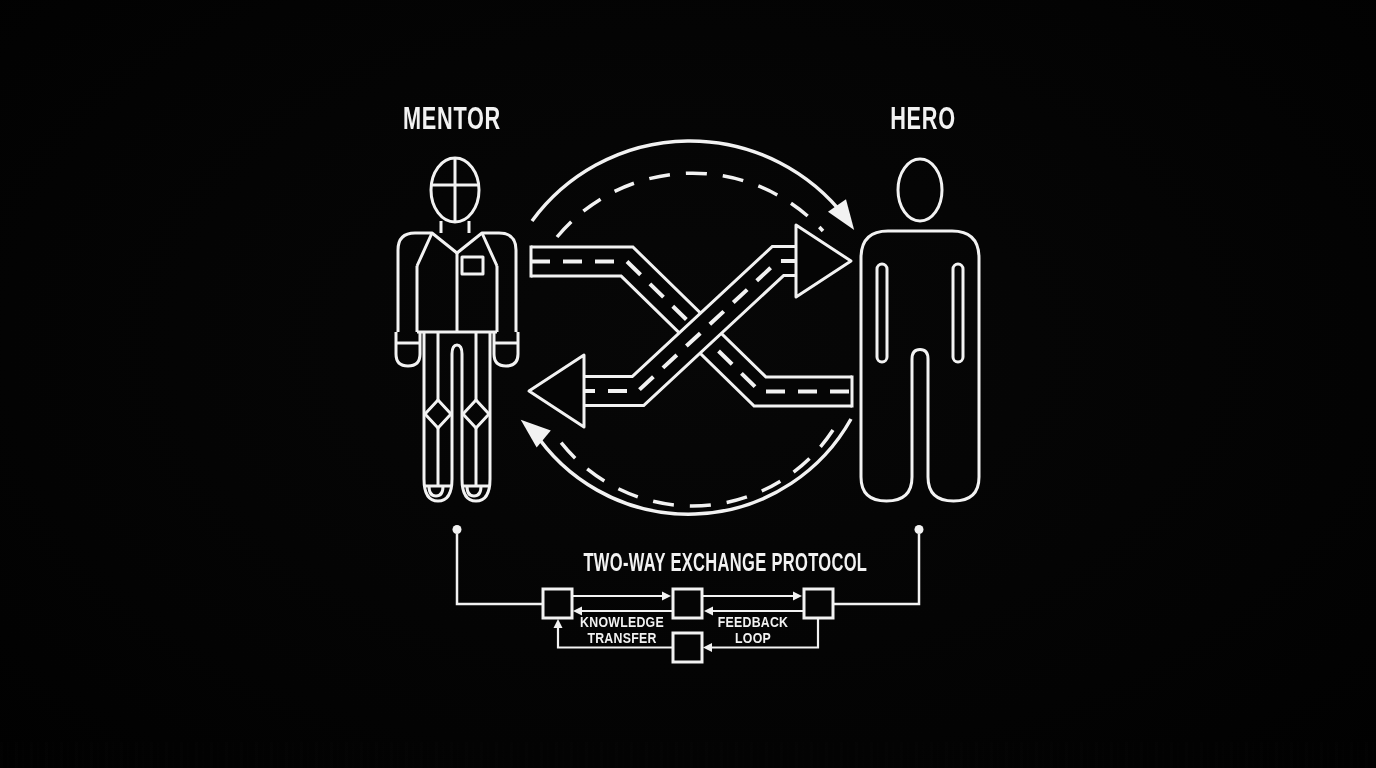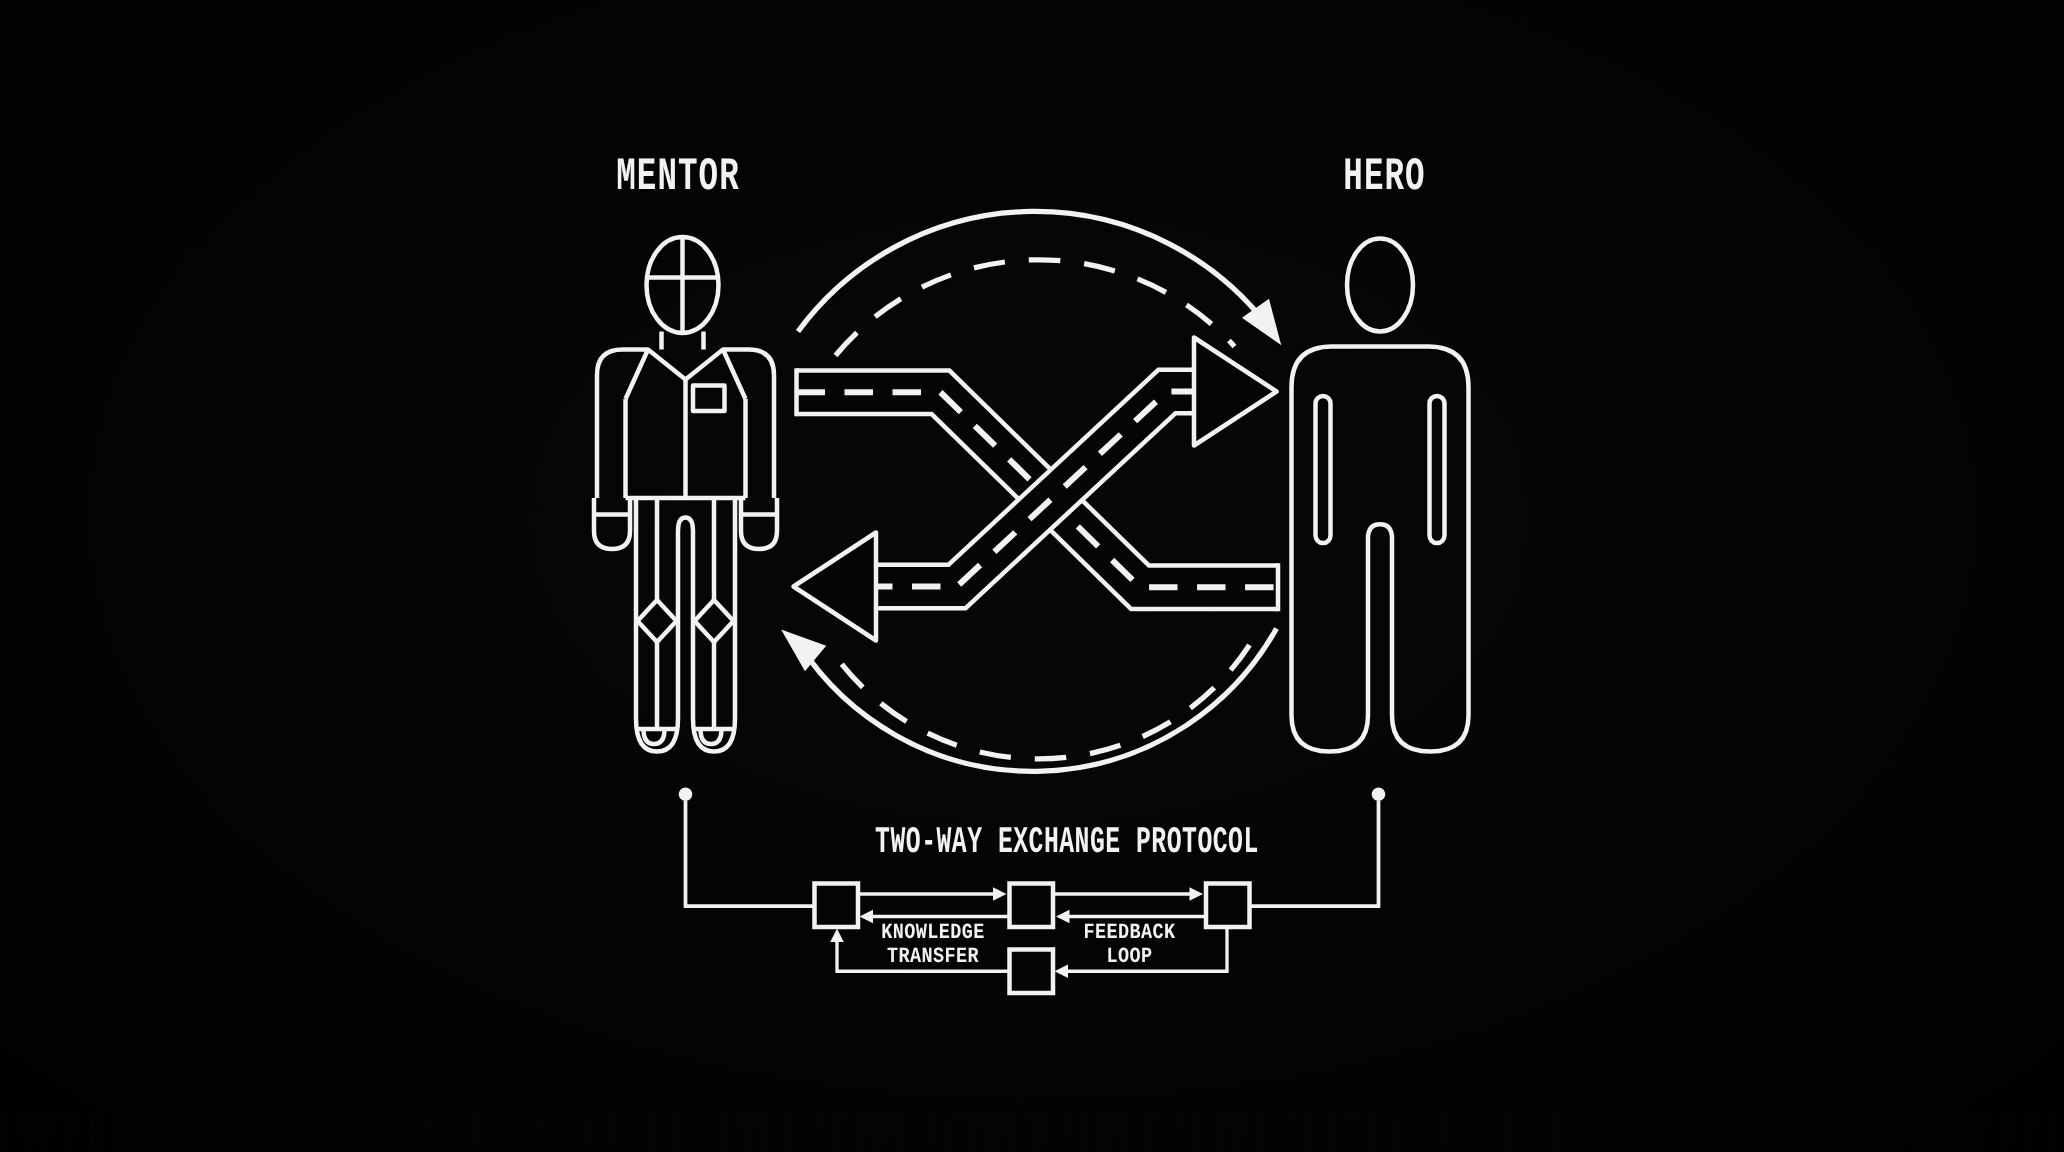--- a/index.html
+++ b/index.html
@@ -1,21 +1,21 @@
 <!DOCTYPE html>
 <html><head>
 <meta charset="utf-8">
 <style>
   html,body{margin:0;padding:0;background:#000;}
   .stage{
     position:relative;
     width:1376px;height:768px;
     background:radial-gradient(ellipse at 50% 45%, #070707 0%, #030303 70%, #010101 100%);
     overflow:hidden;
-    font-family:Liberation Mono, monospace;
+    font-family:Liberation Sans, sans-serif;
   }
   .stage svg{position:absolute;left:0;top:0;}
   .lbl{
     position:absolute;
     color:#f2f2f2;
     font-weight:700;
     text-align:center;
     white-space:nowrap;
     -webkit-user-select:none;user-select:none;
   }

